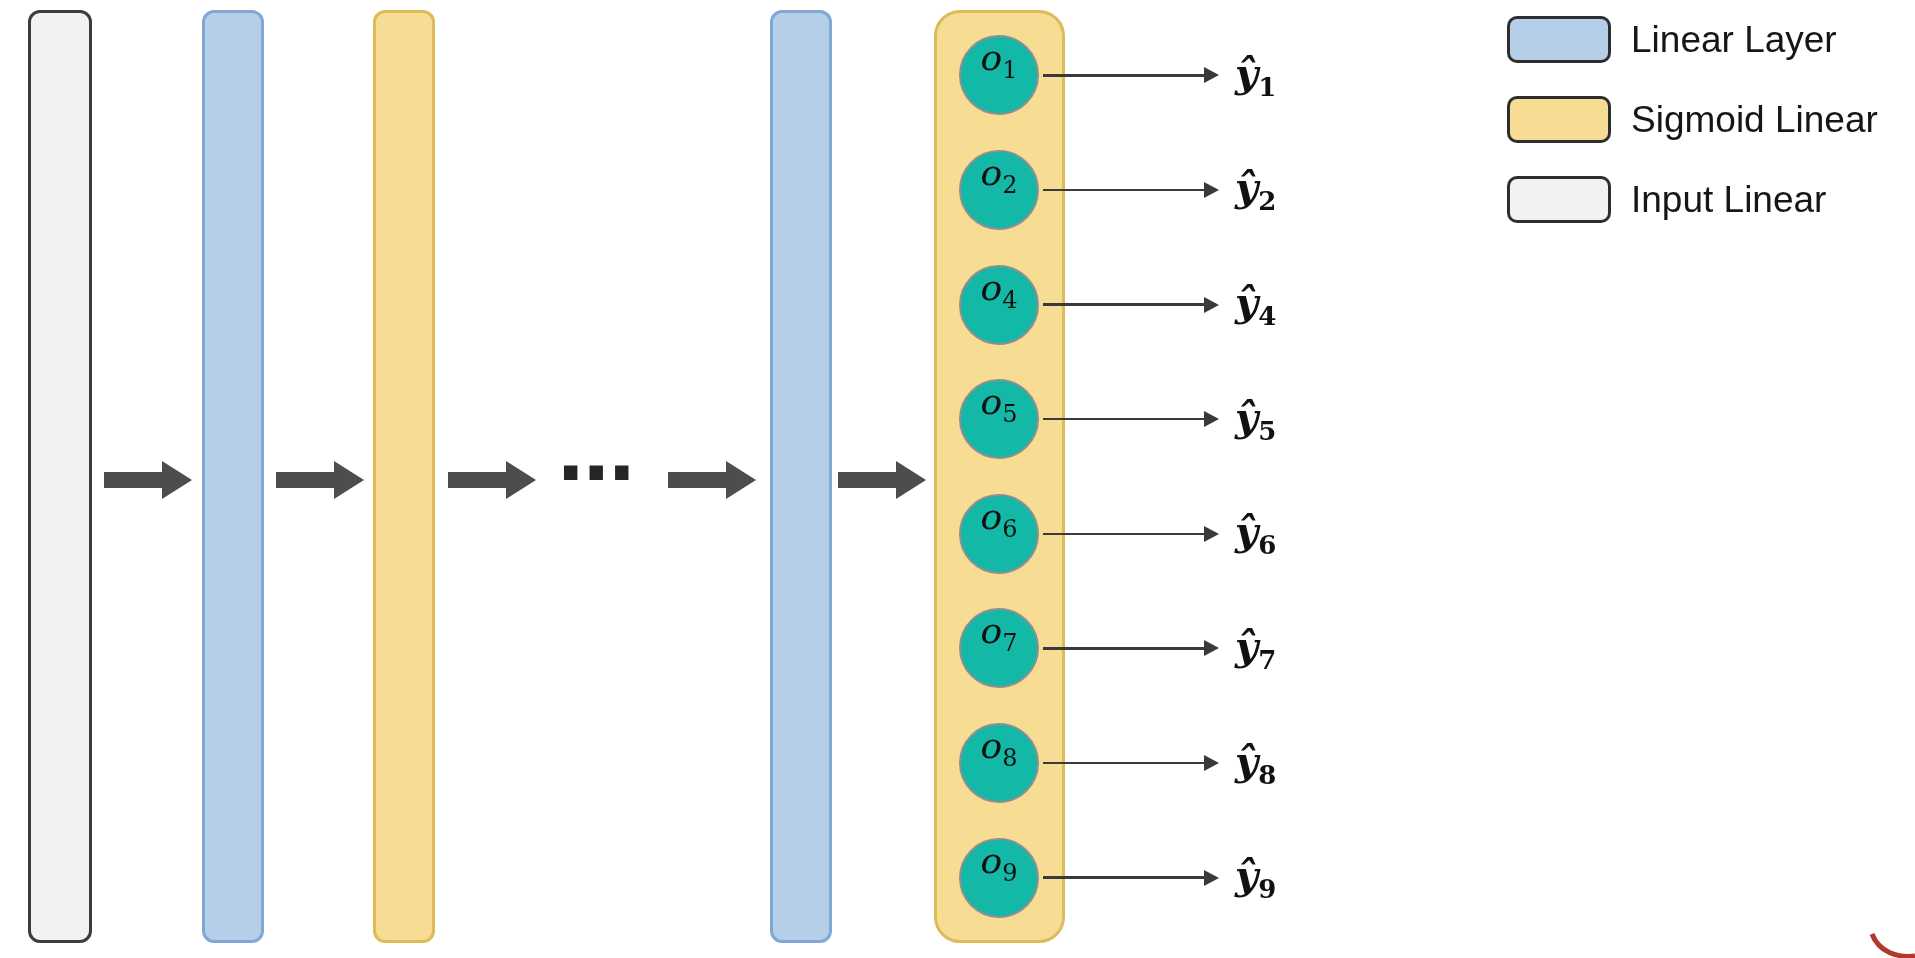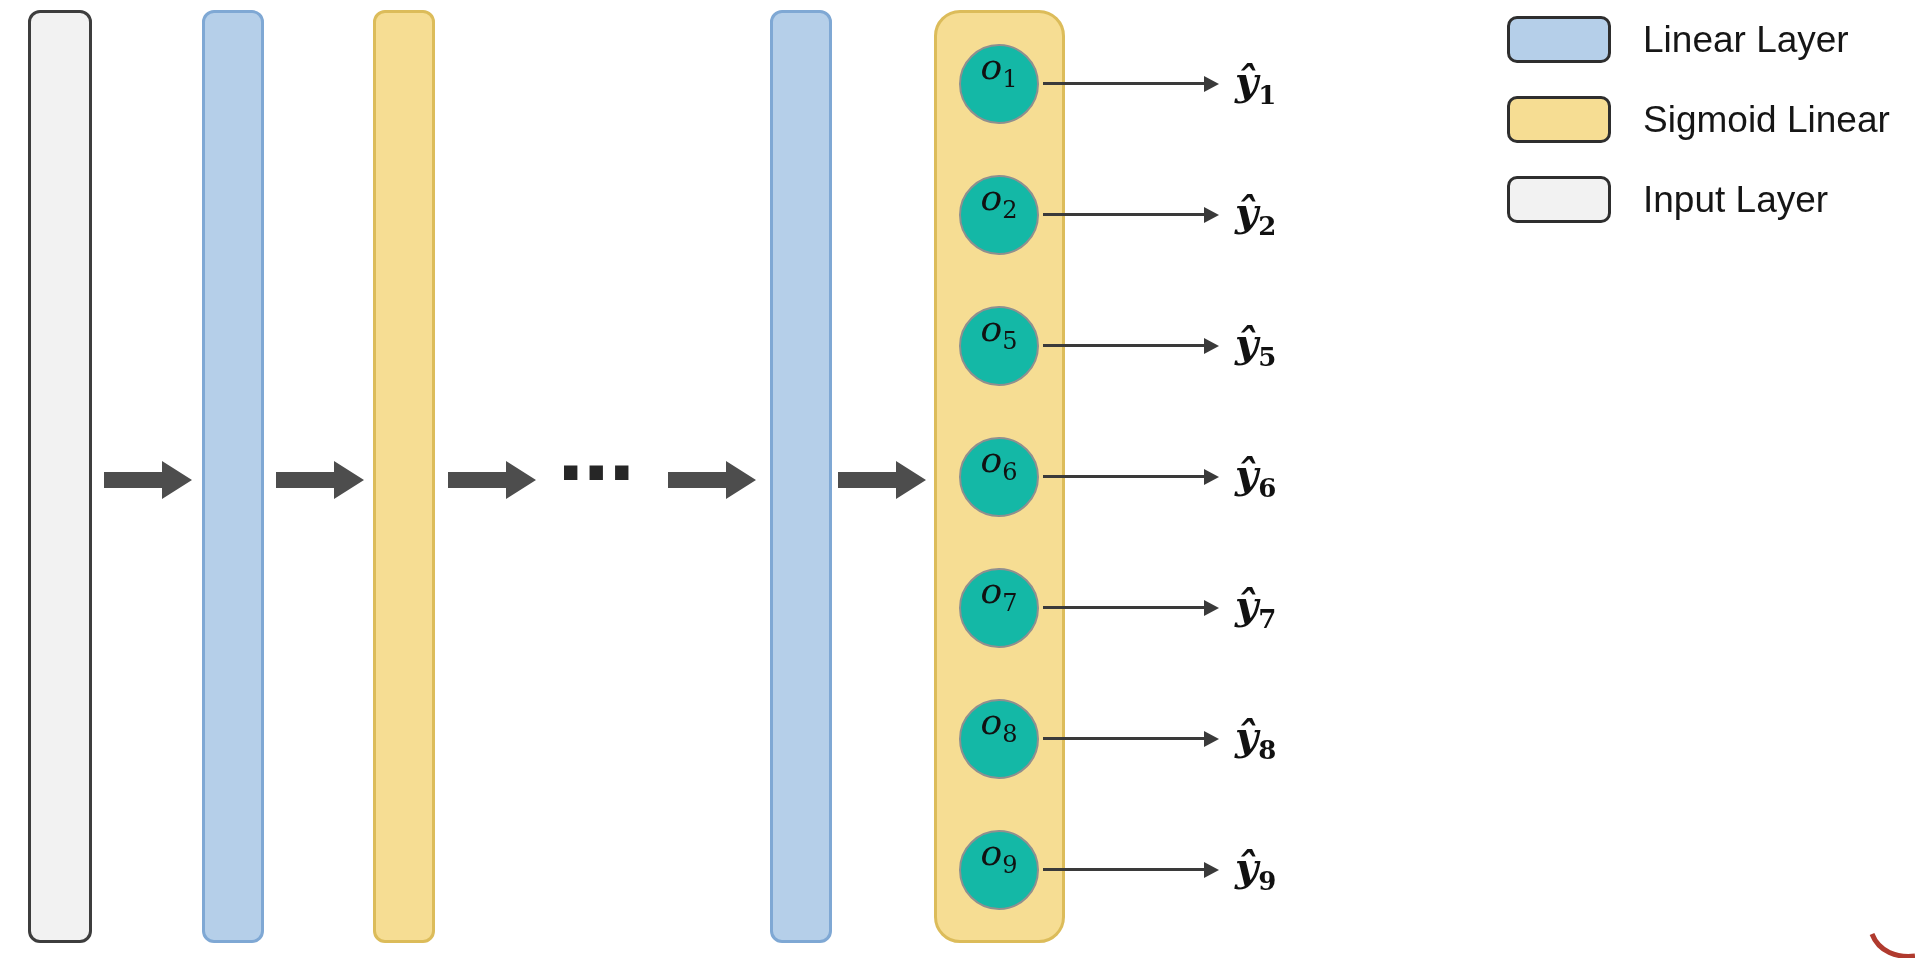--- a/index.html
+++ b/index.html
@@ -119,21 +119,21 @@
   }
   .legend-row { display: flex; align-items: center; }
   .swatch {
     width: 104px; height: 47px;
     border: 3px solid #2e2e2e;
     border-radius: 10px;
     box-sizing: border-box;
     flex: none;
   }
   .legend-label {
-    margin-left: 32px;
+    margin-left: 20px;
     font-size: 37px;
     color: #161616;
   }
 
   
   .corner-artifact { position: absolute; right: 0; bottom: 0; }
 </style>
 </head>
 <body>
 
@@ -192,20 +192,30 @@
           <span class="math o-label"><span>o</span><sub>2</sub></span>
         </div>
       <div class="thin-arrow">
           <span class="line"></span>
           <span class="head"></span>
         </div>
       <span class="math y-label"><span>ŷ</span><sub>2</sub></span>
     </div>
 
 
+    <div class="out-row">
+      <div class="circle">
+          <span class="math o-label"><span>o</span><sub>4</sub></span>
+        </div>
+      <div class="thin-arrow">
+          <span class="line"></span>
+          <span class="head"></span>
+        </div>
+      <span class="math y-label"><span>ŷ</span><sub>4</sub></span>
+    </div>
 
     <div class="out-row">
       <div class="circle">
           <span class="math o-label"><span>o</span><sub>5</sub></span>
         </div>
       <div class="thin-arrow">
           <span class="line"></span>
           <span class="head"></span>
         </div>
       <span class="math y-label"><span>ŷ</span><sub>5</sub></span>
@@ -262,21 +272,21 @@
     <div class="legend-row">
       <div class="swatch" style="background-color: rgb(181, 207, 233);"></div>
       <span class="legend-label">Linear Layer</span>
     </div>
     <div class="legend-row">
       <div class="swatch" style="background-color: rgb(246, 221, 147);"></div>
       <span class="legend-label">Sigmoid Linear</span>
     </div>
     <div class="legend-row">
       <div class="swatch" style="background-color: rgb(242, 242, 242);"></div>
-      <span class="legend-label">Input Layer</span>
+      <span class="legend-label">Input Linear</span>
     </div>
   </div>
 
   <svg class="corner-artifact" width="46" height="26" viewBox="0 0 46 26">
     <path d="M46 24 C 28 26, 10 20, 3 2" stroke="#b03a2e" fill="none" stroke-width="5"></path>
   </svg>
 
 </div>
 
 </body></html>

